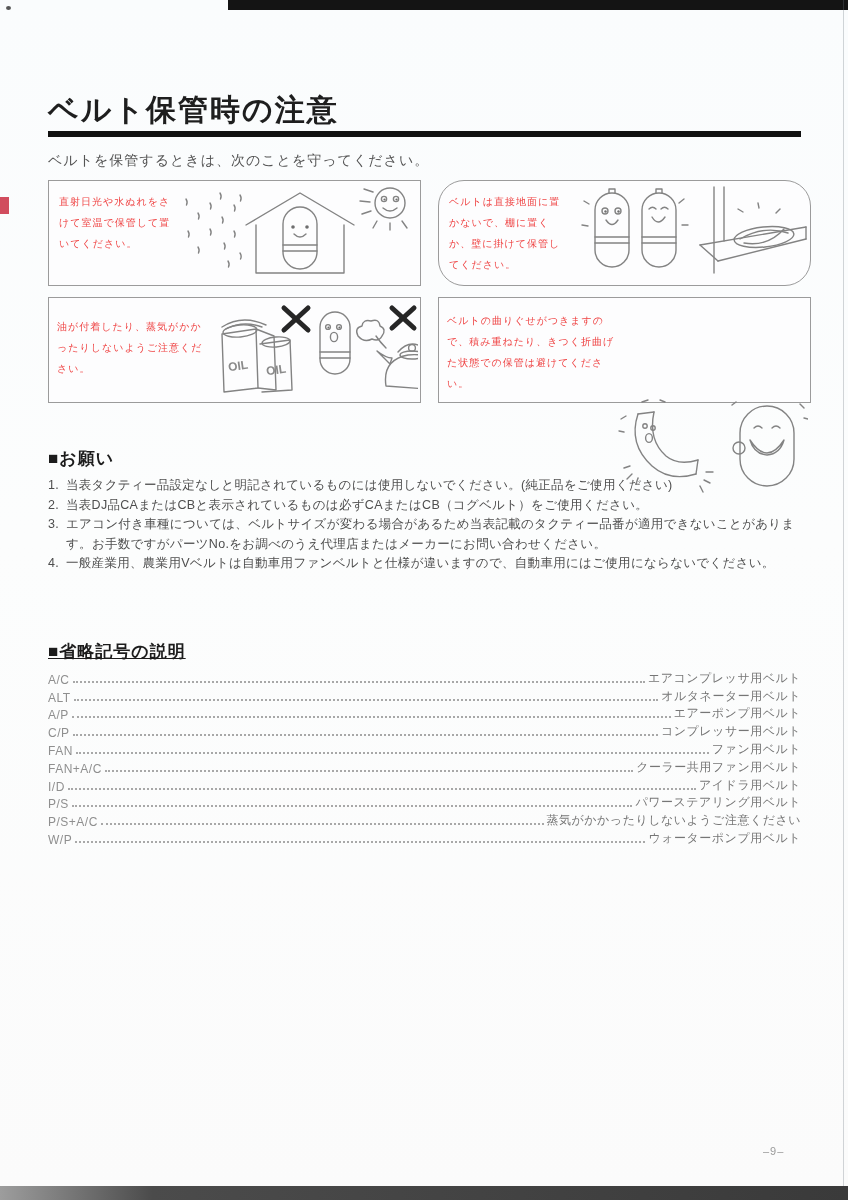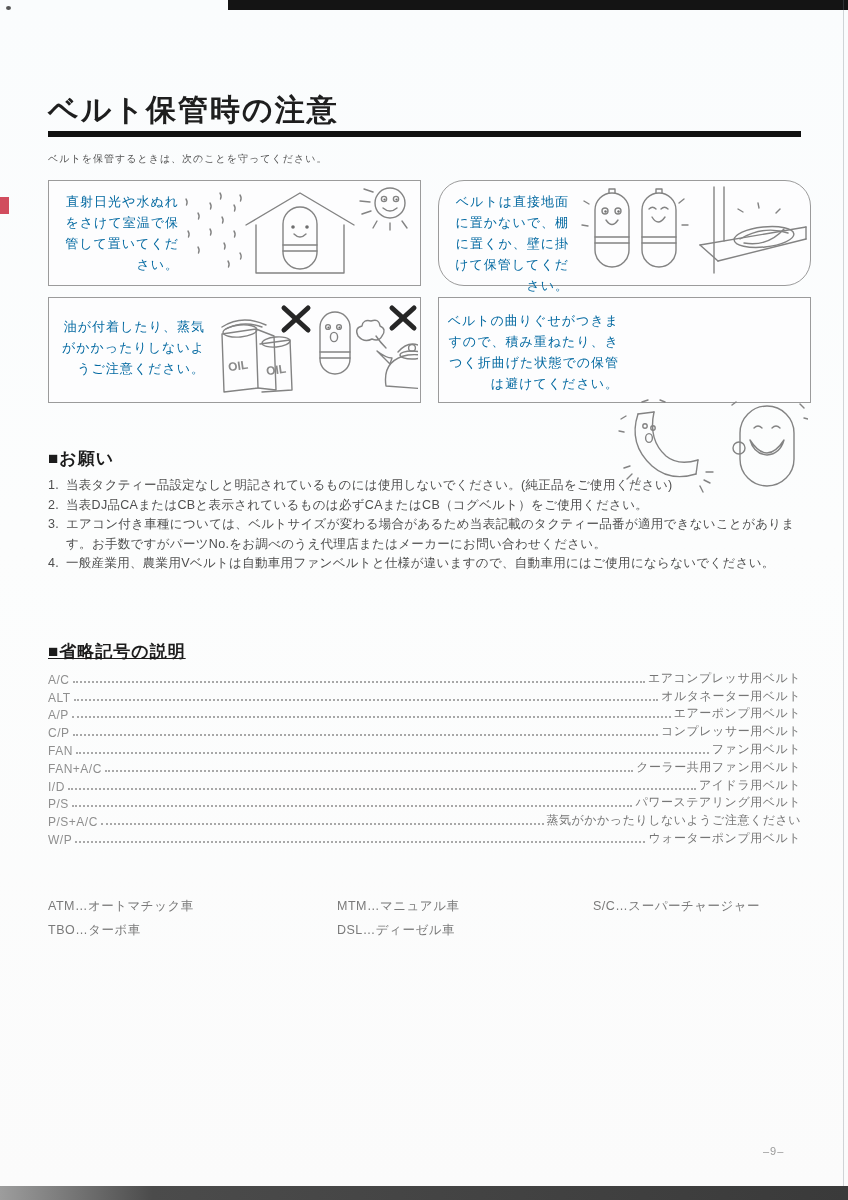--- a/index.html
+++ b/index.html
@@ -14,26 +14,26 @@
   .top-scan-bar{position:absolute;left:228px;top:0;width:620px;height:10px;background:#141414;}
   .top-dot{position:absolute;left:6px;top:6px;width:5px;height:4px;background:#555;border-radius:50%;}
   .red-edge-mark{position:absolute;left:0;top:197px;width:9px;height:17px;background:#d14d5e;}
   .bottom-scan-bar{position:absolute;left:0;bottom:0;width:848px;height:14px;
     background:linear-gradient(to right,#9d9d9d 0%,#4b4b4b 18%,#3a3a3a 100%);}
   .page-edge-line{position:absolute;left:843px;top:0;width:1px;height:1186px;background:rgba(110,120,130,.30);}
 
   .page-title{position:absolute;left:48px;top:90px;font-size:30px;font-weight:800;
     color:#1e1e1e;letter-spacing:2px;}
   .title-rule{position:absolute;left:48px;top:131px;width:753px;height:6px;background:#111;}
-  .intro{position:absolute;left:48px;top:152px;font-size:10px;color:#545454;letter-spacing:1px;}
+  .intro{position:absolute;left:48px;top:152px;font-size:14px;color:#545454;letter-spacing:1px;}
 
   .pbox{position:absolute;width:373px;height:106px;border:1px solid #9b9b9b;
     background:#fdfdfe;box-sizing:border-box;display:flex;}
-  .pbox .btxt{font-size:13px;line-height:21px;color:#0369a1;letter-spacing:1px;
-    word-break:break-all;flex:none;text-align:right;}
+  .pbox .btxt{font-size:10px;line-height:21px;color:#ef4444;letter-spacing:1px;
+    word-break:break-all;flex:none;}
   .pbox .bart{flex:1;position:relative;}
   .pbox .bart svg{position:absolute;right:2px;top:2px;}
   #box1{left:48px;top:180px;}  #box1 .btxt{width:120px;margin:10px 0 0 10px;}
   #box2{left:438px;top:180px;border-radius:26px;} #box2 .btxt{width:120px;margin:10px 0 0 10px;}
   #box3{left:48px;top:297px;gap:8px;}  #box3 .btxt{width:148px;margin:18px 0 0 8px;}
   #box4{left:438px;top:297px;flex-direction:column;} #box4 .btxt{width:172px;margin:12px 0 0 8px;}
 
   .sec-heading{position:absolute;font-size:17px;font-weight:800;color:#1c1c1c;letter-spacing:1px;}
   #onegai-heading{left:48px;top:447px;}
   .onegai-list{position:absolute;left:48px;top:476px;width:757px;font-size:12.5px;
@@ -330,25 +330,17 @@
       <span class="leader"></span>
       <span class="meaning">蒸気がかかったりしないようご注意ください</span>
     </div>
     <div class="abbr-row">
       <span class="code">W/P</span>
       <span class="leader"></span>
       <span class="meaning">ウォーターポンプ用ベルト</span>
     </div>
   </div>
 
-  <div class="vehicle-grid">
-    <span>ATM…オートマチック車</span>
-    <span>MTM…マニュアル車</span>
-    <span>S/C…スーパーチャージャー</span>
-    <span>TBO…ターボ車</span>
-    <span>DSL…ディーゼル車</span>
-    <span></span>
-  </div>
 
   <div class="page-number">–9–</div>
 
   <div class="bottom-scan-bar"></div>
 </div>
 
 </body></html>

